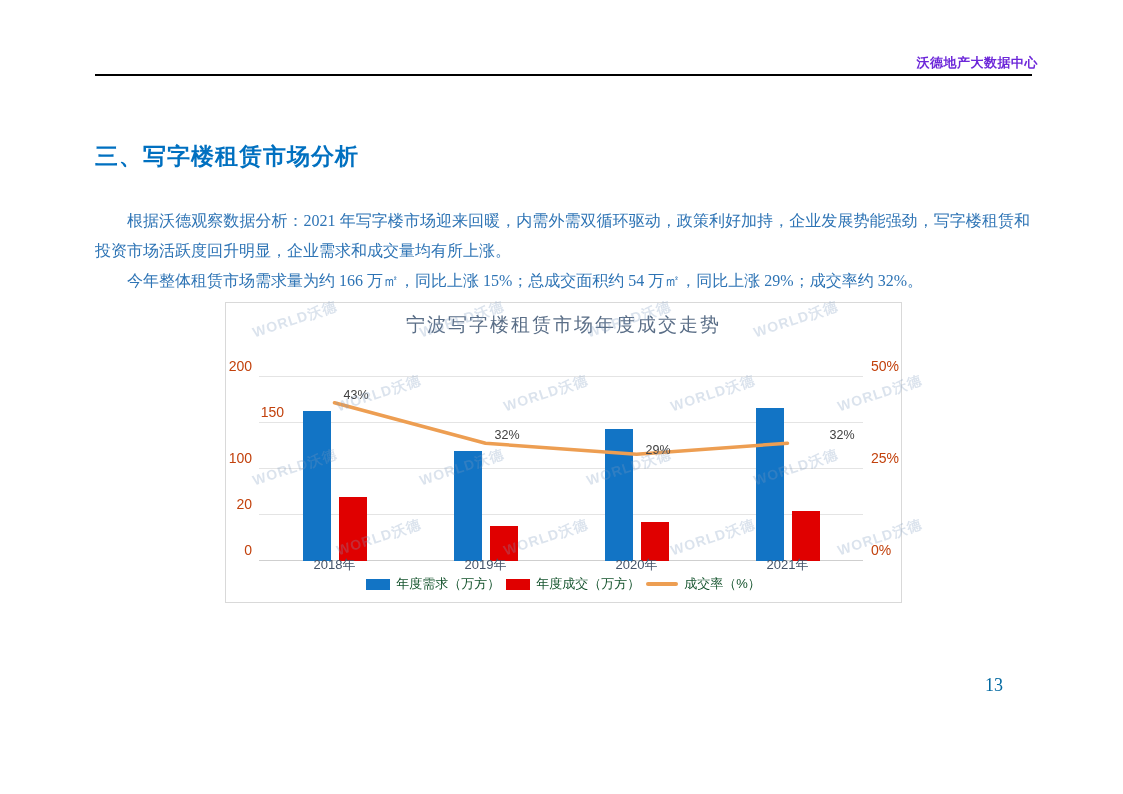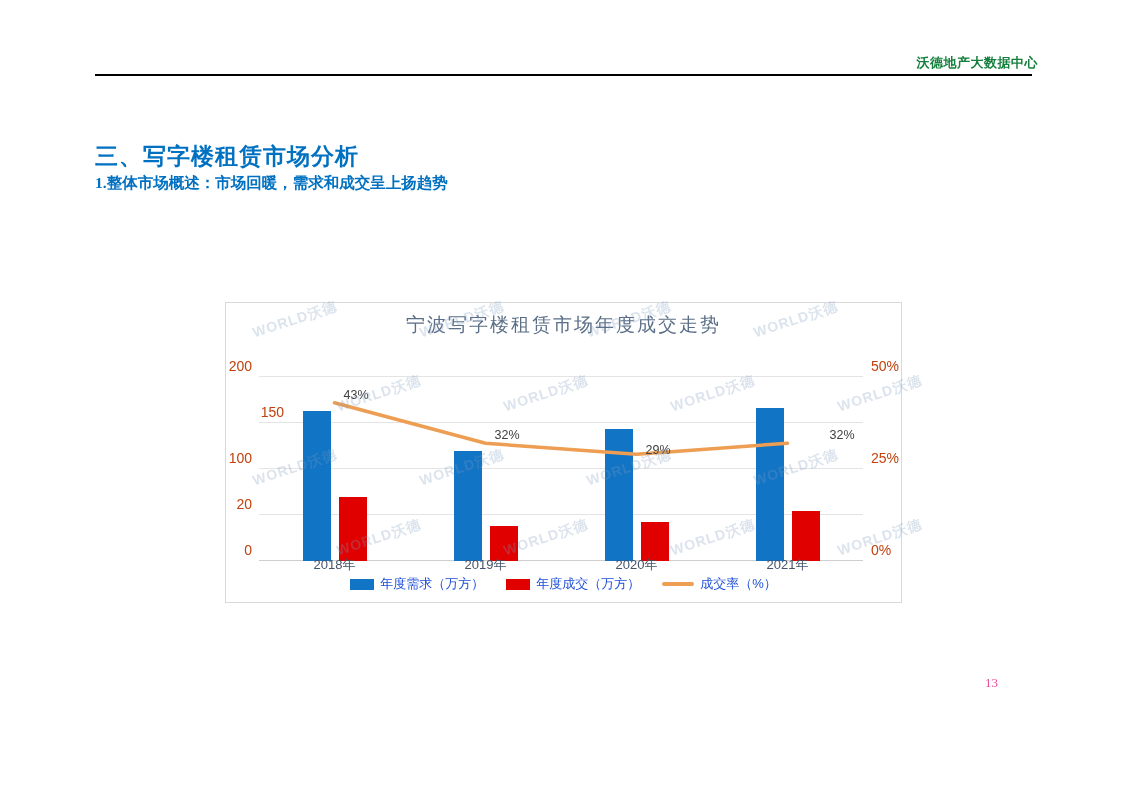--- a/index.html
+++ b/index.html
@@ -2,21 +2,21 @@
 <html><head>
 <meta charset="utf-8">
 <style>
   html,body{margin:0;padding:0;background:#888;}
   .page{
     position:relative;width:1123px;height:794px;background:#fff;margin:0 auto;
     font-family:"Liberation Serif","DejaVu Serif",serif;overflow:hidden;
   }
   
   .brand{
-    position:absolute;top:54px;right:85px;font-size:13px;font-weight:bold;color:#15803d;
+    position:absolute;top:54px;right:85px;font-size:13px;font-weight:bold;color:#6d28d9;
     letter-spacing:.5px;
     text-align:center;
   }
   .header-rule{position:absolute;top:74px;left:95px;right:91px;height:2px;background:#000;}
   
   .sec-title{position:absolute;top:122px;left:95px;font-size:23px;font-weight:bold;color:#0070c0;letter-spacing:1px;margin-top:19px;}
   .sub-title{position:absolute;top:173px;left:95px;font-size:15.5px;font-weight:bold;color:#0070c0;}
   .bodytext{
     position:absolute;top:206px;left:95px;right:93px;color:#2e74b5;font-size:16px;line-height:30px;
     text-align:justify;
@@ -35,45 +35,48 @@
   .gridline{position:absolute;left:0;right:0;height:1px;background:#e4e4e4;}
   .gridline.zero{background:#cfcfcf;}
   .bar{position:absolute;bottom:0;width:28px;}
   .ytick{position:absolute;font-size:14px;color:#c2410c;}
   .ytick.left{left:0;width:26px;text-align:right;}
   .ytick.right{left:645px;width:30px;text-align:left;}
   .xtick{position:absolute;top:253px;width:80px;text-align:center;font-size:13px;color:#44546a;}
   .linesvg{position:absolute;left:0;top:0;overflow:visible;}
   .ratelabel{position:absolute;font-size:12.5px;color:#404040;white-space:nowrap;}
   .legend{
-    position:absolute;top:272px;left:0;right:0;display:flex;justify-content:center;gap:22px;
-    align-items:flex-start;font-size:13px;color:#1d4ed8;
+    position:absolute;top:272px;left:0;right:0;display:flex;justify-content:center;gap:6px;
+    align-items:flex-start;font-size:13px;color:#14532d;
   }
   .legend-item{display:flex;align-items:center;gap:6px;}
   .sw-bar{width:24px;height:11px;display:inline-block;}
   .sw-line{width:32px;height:3.5px;border-radius:2px;display:inline-block;}
   .wm{
     position:absolute;transform:rotate(-18deg);font:bold 14px "Liberation Sans",sans-serif;
     color:rgba(125,155,190,.28);letter-spacing:1px;white-space:nowrap;pointer-events:none;z-index:5;
   }
   
   .source-note{position:absolute;top:622px;right:93px;font-size:13.5px;color:#7186a3;}
-  .page-num{position:absolute;top:675px;left:985px;font-size:13px;color:#ec4899;}
+  .page-num{position:absolute;top:675px;left:985px;font-size:18px;color:#0369a1;}
 </style>
 </head>
 <body>
 
 <div class="page">
 
   <div class="brand">沃德地产大数据中心</div>
   <div class="header-rule"></div>
 
   <div class="sec-title">三、写字楼租赁市场分析</div>
-  <div class="sub-title">1.整体市场概述：市场回暖，需求和成交呈上扬趋势</div>
 
+  <div class="bodytext">
+    <p>根据沃德观察数据分析：2021 年写字楼市场迎来回暖，内需外需双循环驱动，政策利好加持，企业发展势能强劲，写字楼租赁和投资市场活跃度回升明显，企业需求和成交量均有所上涨。</p>
+    <p>今年整体租赁市场需求量为约 166 万㎡，同比上涨 15%；总成交面积约 54 万㎡，同比上涨 29%；成交率约 32%。</p>
+  </div>
 
   <div class="chartbox" id="chartbox">
     <div class="chart-title">宁波写字楼租赁市场年度成交走势</div>
     <div class="plot" id="plot">
         <div class="gridline zero" style="bottom: 0px;"></div>
         <div class="gridline" style="bottom: 46px;"></div>
         <div class="gridline" style="bottom: 92px;"></div>
         <div class="gridline" style="bottom: 138px;"></div>
         <div class="gridline" style="bottom: 184px;"></div>
         <div class="bar" style="left: 43.5px; height: 149.96px; background: rgb(18, 116, 197);"></div>

